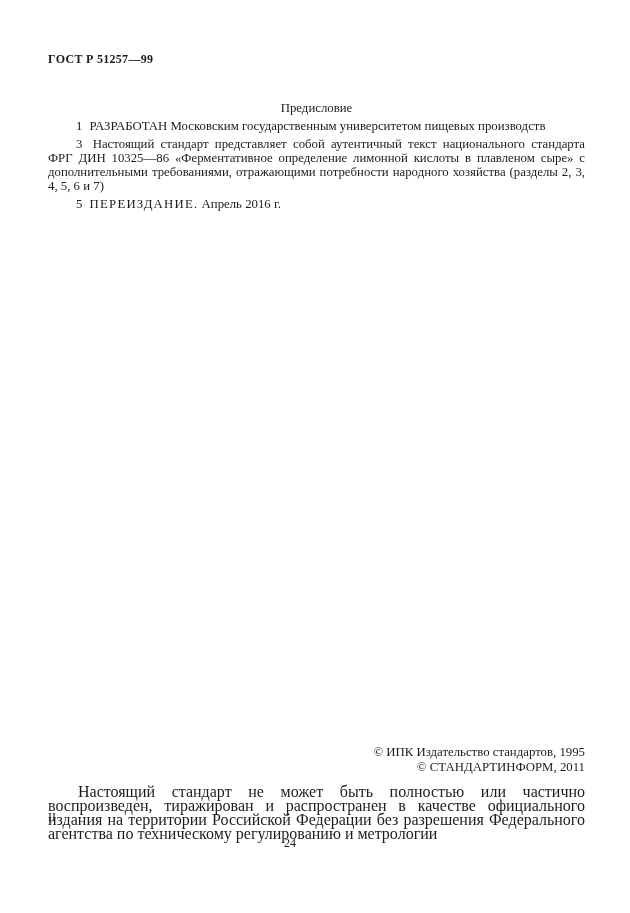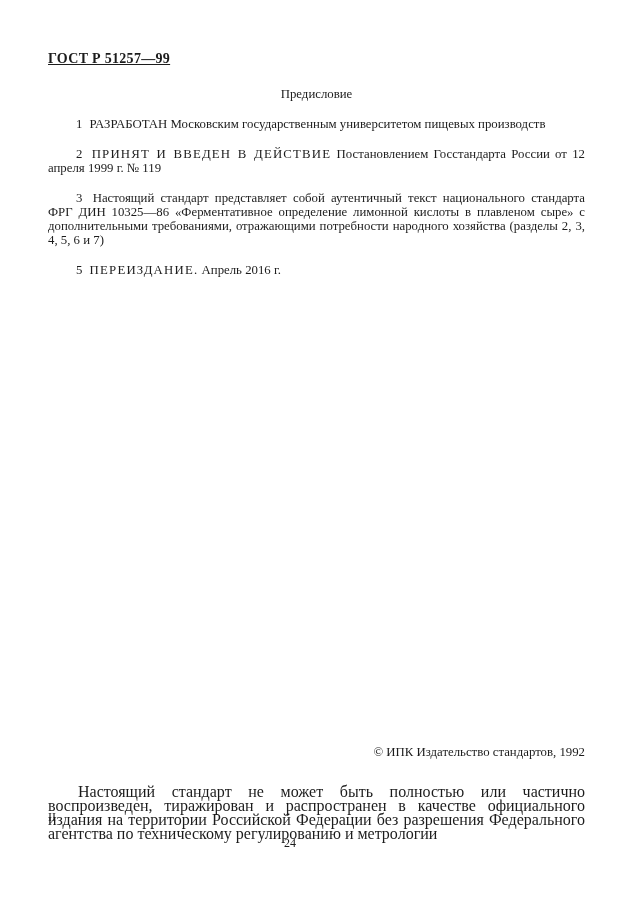--- a/index.html
+++ b/index.html
@@ -19,30 +19,29 @@
     overflow: hidden;
   }
   .content {
     position: absolute;
     left: 48px;
     right: 45px;
     top: 52px;
   }
   .doc-number {
     font-weight: bold;
-    font-size: 14px;
+    font-size: 12px;
     letter-spacing: 0.3px;
-    text-decoration: underline;
   }
   .title {
     text-align: center;
-    margin-top: 21px;
+    margin-top: 35px;
   }
   p.para {
-    margin: 16px 0 0 0;
+    margin: 4px 0 0 0;
     text-align: justify;
     text-indent: 28px;
   }
   .num {
     padding-right: 4px;
   }
   .kw-spaced {
     letter-spacing: 1.2px;
   }
   .copyright {
@@ -88,42 +87,38 @@
 
     <div class="title">Предисловие</div>
 
     <p class="para">
       <span class="num">1</span>
       <span>РАЗРАБОТАН</span>
       <span>Московским государственным университетом пищевых производств</span>
     </p>
 
 
-    <p class="para">
-      <span class="num">2</span>
-      <span class="kw-spaced">ПРИНЯТ И ВВЕДЕН В ДЕЙСТВИЕ</span>
-      <span>Постановлением Госстандарта России от 12 апреля 1999 г. № 119</span>
-    </p>
 
     <p class="para">
       <span class="num">3</span>
       <span>Настоящий стандарт представляет собой аутентичный текст национального стандарта ФРГ ДИН 10325—86 «Ферментативное определение лимонной кислоты в плавленом сыре» с дополнительными требованиями, отражающими потребности народного хозяйства (разделы 2, 3, 4, 5, 6 и 7)</span>
     </p>
 
 
     <p class="para">
       <span class="num">5</span>
       <span class="kw-spaced">ПЕРЕИЗДАНИЕ.</span>
       <span>Апрель 2016 г.</span>
     </p>
 
   </div>
 
   <div class="copyright">
-    <div>© ИПК Издательство стандартов, 1992</div>
+    <div>© ИПК Издательство стандартов, 1995</div>
+    <div>© СТАНДАРТИНФОРМ, 2011</div>
   </div>
 
   <p class="legal">Настоящий стандарт не может быть полностью или частично воспроизведен, тиражирован и распространен в качестве официального издания на территории Российской Федерации без разрешения Федерального агентства по техническому регулированию и метрологии</p>
 
   <div class="footer-left">II</div>
 
   <div class="footer-center">24</div>
 
 </div>
 

